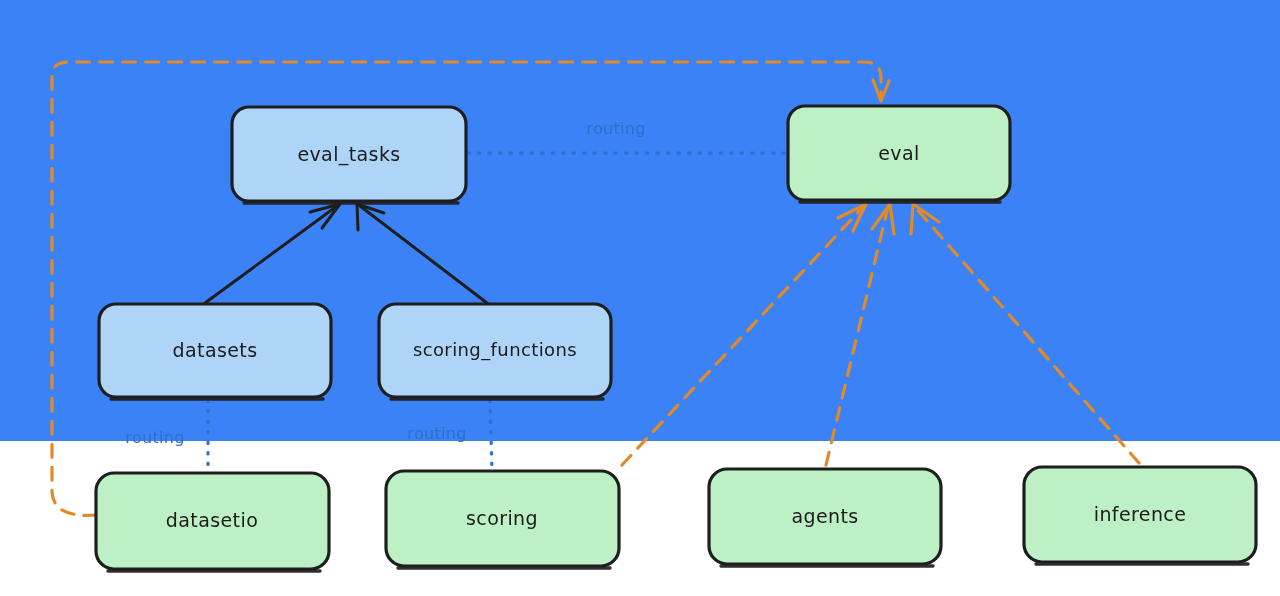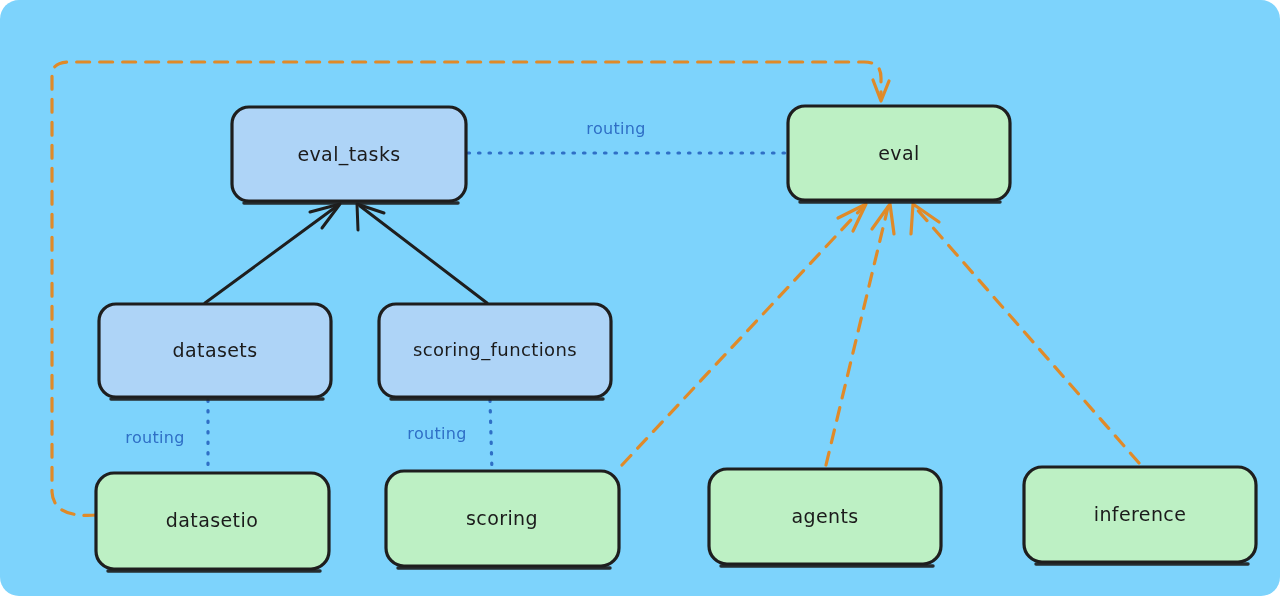--- a/index.html
+++ b/index.html
@@ -10,23 +10,22 @@
   }
   body {
     width: 1280px;
     height: 596px;
     font-family: "DejaVu Sans", sans-serif;
     overflow: hidden;
   }
   #diagram-root {
     position: relative;
     width: 1280px;
-    height: 596px;
-    background: #7dd3fc;
-    border-radius: 19px;
+    height: 441px;
+    background: #3b82f6;
   }
   svg.diagram-canvas {
     position: absolute;
     top: 0;
     left: 0;
     width: 1280px;
     height: 596px;
   }
   .node-shape {
     stroke: #1e1e1e;

